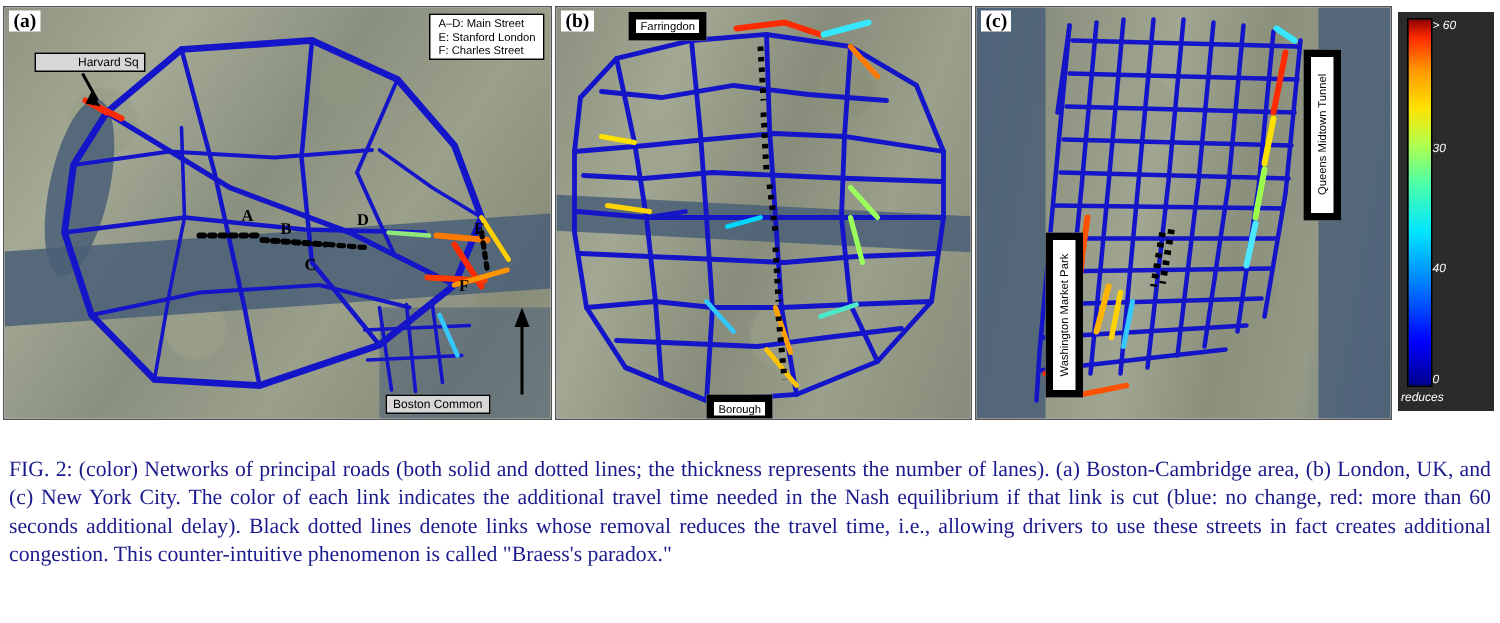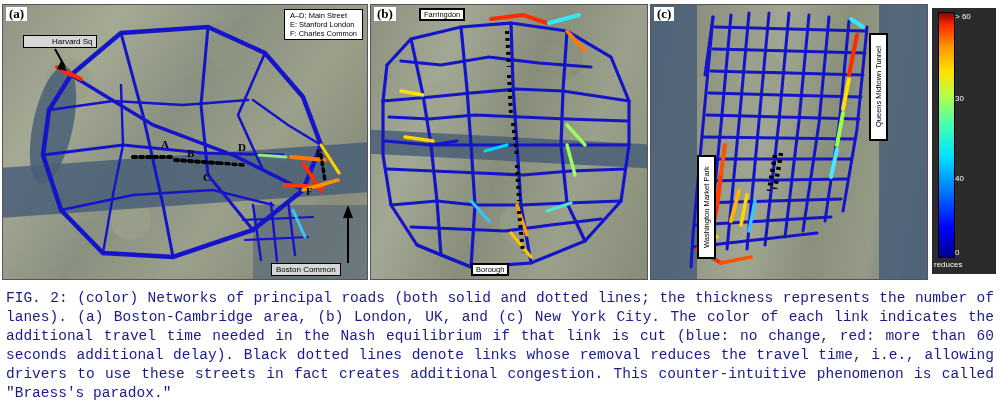--- a/index.html
+++ b/index.html
@@ -34,34 +34,34 @@
   .water{position:absolute;background:#4a5f78;opacity:.85;}
 
   svg.net{position:absolute;inset:0;width:100%;height:100%;}
 
   .plabel{position:absolute;font-family:"Liberation Serif",serif;font-weight:bold;font-size:13px;color:#000;
           background:#fff;padding:0 3px;line-height:14px;}
   .legend-box{position:absolute;right:4px;top:4px;background:#fff;border:1px solid #000;
               font-family:"Liberation Sans",sans-serif;font-size:7.5px;line-height:9px;padding:1px 5px;color:#000;}
   .callout{position:absolute;background:#d7d7d7;border:1px solid #000;font-family:"Liberation Sans",sans-serif;
            font-size:8px;padding:1px 4px;color:#000;white-space:nowrap;}
-  .maplabel{position:absolute;background:#fff;border:2px solid #000000;font-family:"Liberation Sans",sans-serif;
+  .maplabel{position:absolute;background:#fff;border:5px solid #000000;font-family:"Liberation Sans",sans-serif;
             font-size:7.5px;padding:0 3px;color:#000;white-space:nowrap;}
   .maplabel.vert{writing-mode:vertical-rl;transform:rotate(180deg);text-align:center;line-height:9px;}
   .street-letter{position:absolute;font-family:"Liberation Serif",serif;font-weight:bold;font-size:11px;color:#000;}
 
   
   #colorbar{position:absolute;left:932px;top:8px;width:64px;height:266px;}
   .cbar{position:absolute;left:6px;top:4px;width:15px;height:244px;border:1px solid #000;
         background:linear-gradient(to top,#00008f 0%,#0000ff 12%,#0080ff 28%,#00e5ff 42%,#4cffaa 55%,
                     #b3ff4c 66%,#ffe100 76%,#ff9900 86%,#ff2b00 95%,#8f0000 100%);}
   .cbtick{position:absolute;left:23px;font-family:"Liberation Sans",sans-serif;font-size:8px;color:#fff;}
   .cbunit{position:absolute;left:2px;top:252px;font-family:"Liberation Sans",sans-serif;font-size:8px;color:#fff;}
 
-  .caption{position:absolute;left:6px;top:289px;width:988px;font-family:Liberation Mono, monospace;
+  .caption{position:absolute;left:6px;top:304px;width:988px;font-family:Liberation Serif, serif;
            font-size:14.5px;line-height:19px;color:#1a1a8c;text-align:justify;}
   .caption b{color:#1a1a8c;font-weight:normal;}
 </style>
 </head>
 <body>
 
 <div class="figure">
 
   <div class="panel" id="panel-a">
     <div class="maptex base-a"></div>
@@ -105,31 +105,31 @@
         <path d="M216 158 L240 160" stroke="#000" stroke-width="3.5" stroke-dasharray="3,4"></path>
         <path d="M318 150 L322 176" stroke="#000" stroke-width="3.5" stroke-dasharray="3,4"></path>
       </g>
     </svg>
 
     <div class="plabel" style="left:3px;top:2px;">(a)</div>
 
     <div class="legend-box" style="right:4px;top:4px;">
       <div>A–D: Main Street</div>
       <div>E: Stanford London</div>
-      <div>F: Charles Common</div>
+      <div>F: Charles Street</div>
     </div>
 
     <div class="callout" style="left:20px;top:30px;padding-left:28px;">Harvard Sq</div>
     <svg class="net" viewBox="0 0 364 274" preserveAspectRatio="none">
       <path d="M52 44 L62 62" stroke="#000" stroke-width="2" marker-end="none"></path>
       <path d="M58 56 L64 66 L54 64 Z" fill="#000"></path>
       <path d="M345 258 L345 205" stroke="#000" stroke-width="2"></path>
       <path d="M345 200 L350 213 L340 213 Z" fill="#000"></path>
     </svg>
-    <div class="callout" style="left:268px;top:258px;">Boston Common</div>
+    <div class="callout" style="left:254px;top:258px;">Boston Common</div>
 
     <div class="street-letter" style="left:158px;top:133px;">A</div>
     <div class="street-letter" style="left:184px;top:142px;">B</div>
     <div class="street-letter" style="left:200px;top:166px;">C</div>
     <div class="street-letter" style="left:235px;top:136px;">D</div>
     <div class="street-letter" style="left:313px;top:142px;">E</div>
     <div class="street-letter" style="left:303px;top:180px;">F</div>
   </div>
 
   <div class="panel" id="panel-b">
@@ -235,21 +235,21 @@
         <path d="M124 150 L118 186"></path>
         <path d="M130 148 L124 184"></path>
       </g>
     </svg>
 
     <div class="plabel" style="left:3px;top:2px;">(c)</div>
     <div class="maplabel vert" style="left:46px;top:150px;height:100px;">Washington Market Park</div>
     <div class="maplabel vert" style="left:218px;top:28px;height:104px;">Queens Midtown Tunnel</div>
   </div>
 
-  <div id="colorbar" style="background:#2b2b2b;">
+  <div id="colorbar" style="background:#2b2b2b;font-style:italic;">
     <div class="cbar"></div>
     <div class="cbtick" style="top:4px;">&gt; 60</div>
     <div class="cbtick" style="top:86px;">30</div>
     <div class="cbtick" style="top:166px;">40</div>
     <div class="cbtick" style="top:240px;">0</div>
     <div class="cbunit">reduces</div>
   </div>
 
   <div class="caption">
     <b>FIG. 2:</b>

